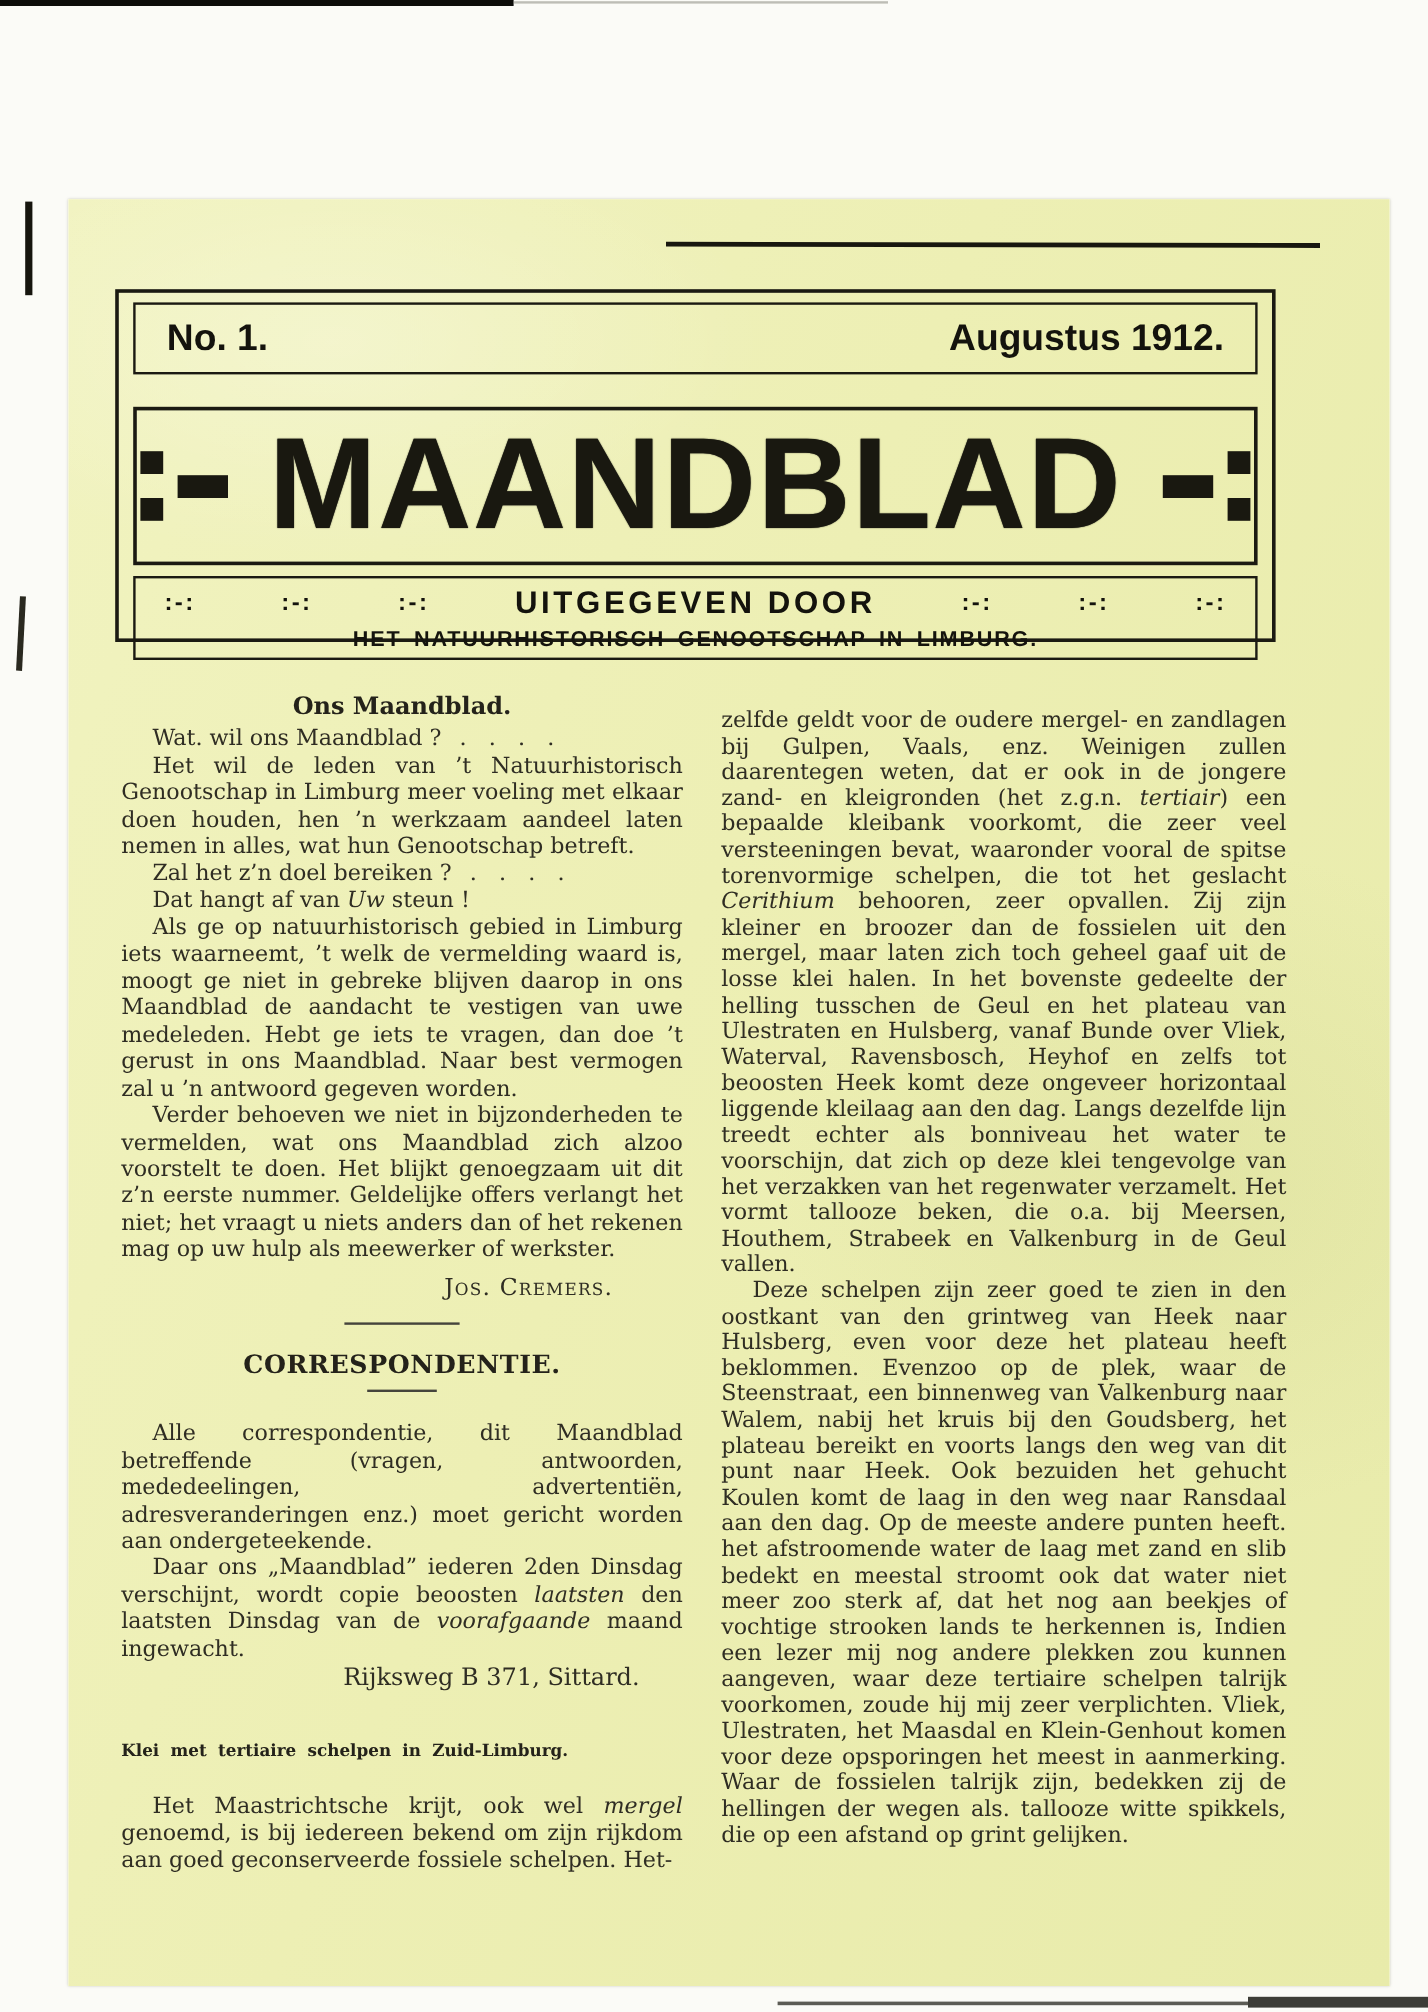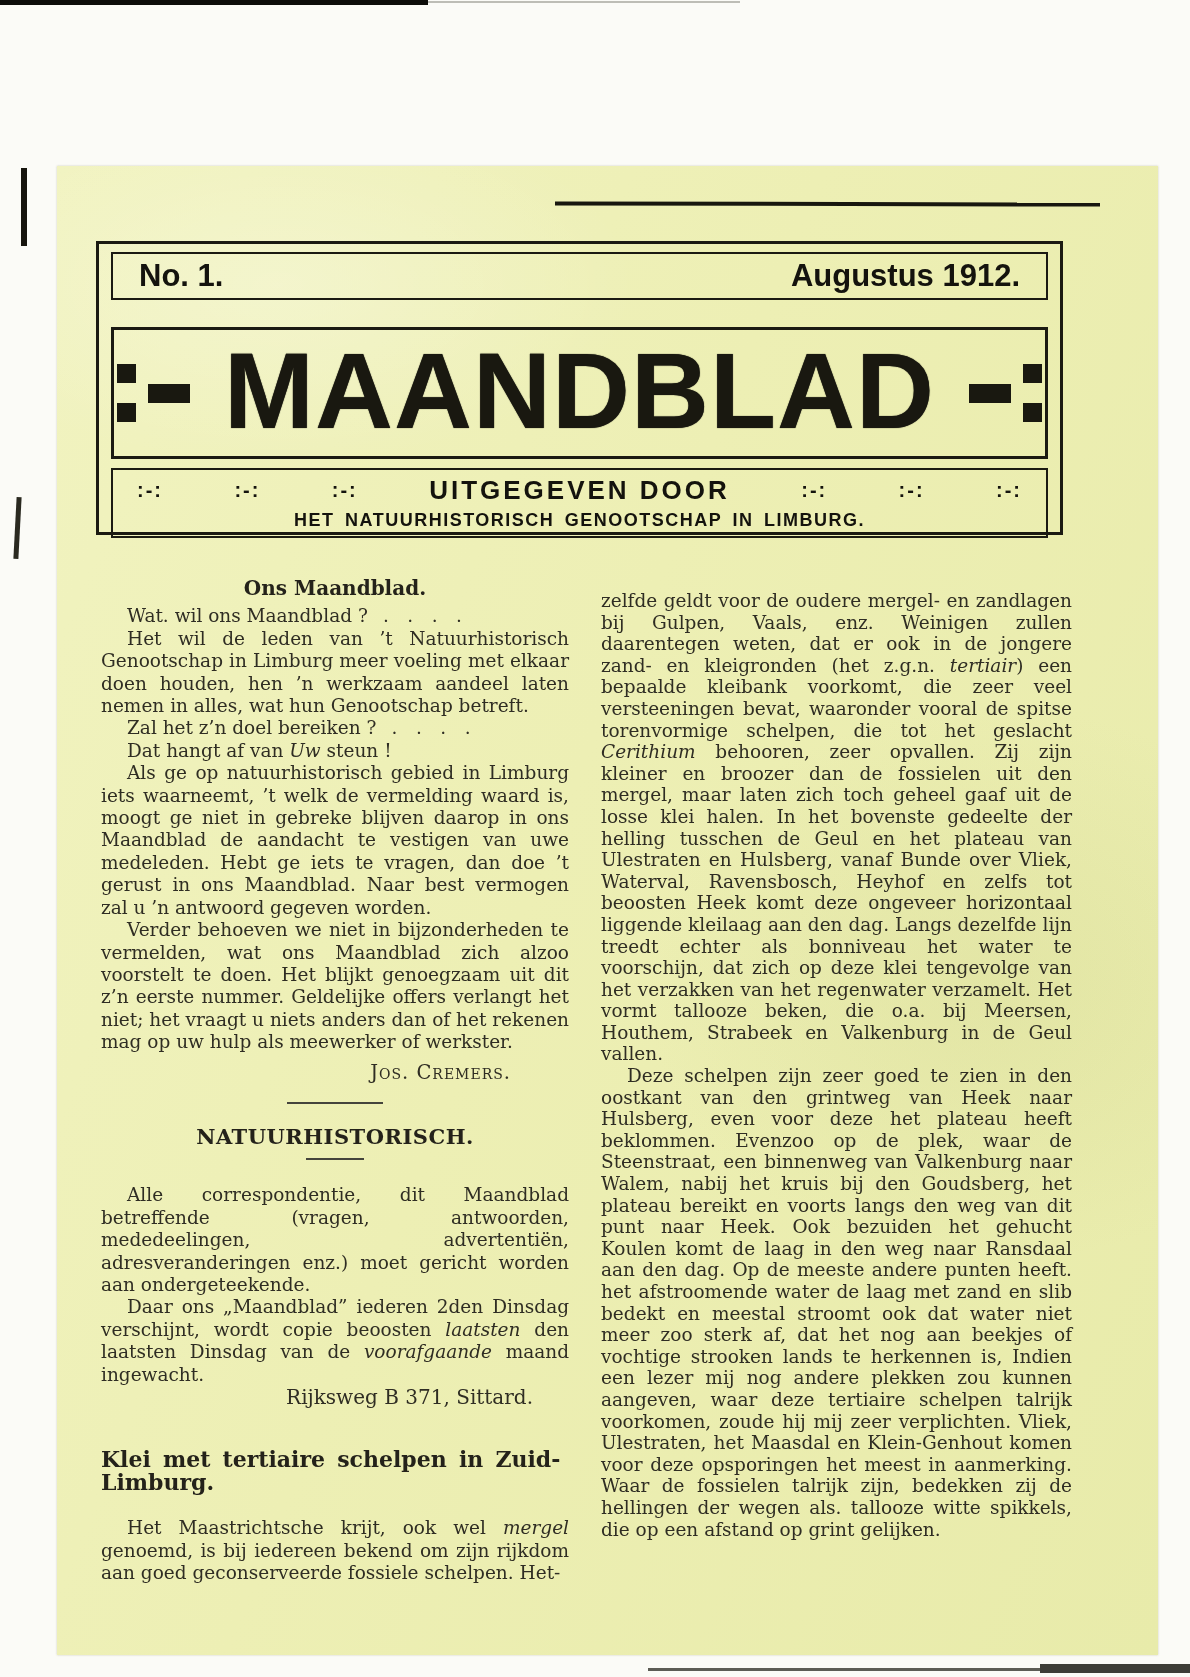--- a/index.html
+++ b/index.html
@@ -28,21 +28,21 @@
   }
   
   .rule-top-a { position:absolute; left:555px; top:202px; width:545px; height:4px; background:#18170f; transform:rotate(.12deg); }
   .header-box {
     position:absolute; left:96px; top:241px; width:967px; height:294px;
     border:3px solid #1b1a12;
     font-family:"Liberation Sans","DejaVu Sans",sans-serif;
     color:#14130d;
   }
   .issue-box {
-    margin:8px 12px 0; height:48px; border:2px solid #1b1a12;
+    margin:8px 12px 0; height:60px; border:2px solid #1b1a12;
     display:flex; justify-content:space-between; align-items:center;
     padding:0 26px; font-size:31px; font-weight:bold;
   }
   .mast-box {
     margin:27px 12px 0; height:132px; border:3px solid #1b1a12;
     display:flex; align-items:center; justify-content:center; gap:34px;
   }
   .mast-title {
     font-size:108px; line-height:1; font-weight:bold; letter-spacing:1px;
     color:#191810; text-shadow:0 0 1px #191810;
@@ -62,21 +62,21 @@
   .pub-line2 { text-align:center; font-size:18px; font-weight:bold; letter-spacing:1.5px; word-spacing:4px; }
   
   .col { position:absolute; color:#2f2d23; text-align:justify; }
   .col-left  { left:101px;  top:577px; width:468px; font-size:18.5px; line-height:22.4px; }
   .col-right { left:601px; top:590px; width:471px; font-size:18.5px; line-height:21.6px; }
   .blk-paragraph { text-indent:26px; }
   .blk-paragraph.noindent { text-indent:0; }
   .blk-heading { font-weight:bold; color:#24221a; }
   .h-center { text-align:center; font-size:20px; margin:0 0 6px; }
   .h-caps { font-size:21px; letter-spacing:.5px; margin-top:2px; }
-  .h-wide { text-align:left; font-size:22px; word-spacing:4.5px; margin:40px 0 24px; }
+  .h-wide { text-align:left; font-size:14px; word-spacing:4.5px; margin:40px 0 24px; }
   .blk-signature { text-align:right; font-size:19.5px; }
   .sig-cremers  { padding-right:58px; margin-top:8px; }
   .sig-address1 { padding-right:42px; margin-top:12px; font-size:20px; }
   .sig-address2 { padding-right:36px; font-size:20px; }
   .blk-rule { height:0; border-top:2px solid #45443c; }
   .rule-wide   { width:96px; margin:18px auto 22px; }
   .rule-narrow { width:58px; margin:10px auto 24px; }
   .blk-row { display:flex; justify-content:space-between; margin-top:14px; padding:0 12px 0 24px; font-size:19.5px; }
   .it { font-style:italic; }
   .sc { font-variant:small-caps; letter-spacing:1px;margin-left:40px; }
@@ -133,21 +133,21 @@
 <div class="col col-left">
     <div class="blk blk-heading h-center"><span>Ons Maandblad.</span></div>
     <div class="blk blk-paragraph"><span>Wat. wil ons Maandblad ?  .  .  .  .</span></div>
     <div class="blk blk-paragraph"><span>Het wil de leden van ’t Natuurhistorisch Genootschap in Limburg meer voeling met elkaar doen houden, hen ’n werkzaam aandeel laten nemen in alles, wat hun Genootschap betreft.</span></div>
     <div class="blk blk-paragraph"><span>Zal het z’n doel bereiken ?  .  .  .  .</span></div>
     <div class="blk blk-paragraph"><span>Dat hangt af van </span><span class="it">Uw</span><span> steun !</span></div>
     <div class="blk blk-paragraph"><span>Als ge op natuurhistorisch gebied in Limburg iets waarneemt, ’t welk de vermelding waard is, moogt ge niet in gebreke blijven daarop in ons Maandblad de aandacht te vestigen van uwe medeleden. Hebt ge iets te vragen, dan doe ’t gerust in ons Maandblad. Naar best vermogen zal u ’n antwoord gegeven worden.</span></div>
     <div class="blk blk-paragraph"><span>Verder behoeven we niet in bijzonderheden te vermelden, wat ons Maandblad zich alzoo voorstelt te doen. Het blijkt genoegzaam uit dit z’n eerste nummer. Geldelijke offers verlangt het niet; het vraagt u niets anders dan of het rekenen mag op uw hulp als meewerker of werkster.</span></div>
     <div class="blk blk-signature sig-cremers"><span class="sc">Jos. Cremers.</span></div>
     <div class="blk blk-rule rule-wide"></div>
-    <div class="blk blk-heading h-center h-caps"><span>NATUURHISTORISCH.</span></div>
+    <div class="blk blk-heading h-center h-caps"><span>CORRESPONDENTIE.</span></div>
     <div class="blk blk-rule rule-narrow"></div>
     <div class="blk blk-paragraph"><span>Alle correspondentie, dit Maandblad betreffende (vragen, antwoorden, mededeelingen, advertentiën, adresveranderingen enz.) moet gericht worden aan ondergeteekende.</span></div>
     <div class="blk blk-paragraph"><span>Daar ons „Maandblad” iederen 2den Dinsdag verschijnt, wordt copie beoosten </span><span class="it">laatsten</span><span> den laatsten Dinsdag van de </span><span class="it">voorafgaande</span><span> maand ingewacht.</span></div>
     <div class="blk blk-signature sig-address2"><span>Rijksweg B 371, Sittard.</span></div>
     <div class="blk blk-heading h-wide"><span>Klei met tertiaire schelpen in Zuid-Limburg.</span></div>
     <div class="blk blk-paragraph"><span>Het Maastrichtsche krijt, ook wel </span><span class="it">mergel</span><span> genoemd, is bij iedereen bekend om zijn rijkdom aan goed geconserveerde fossiele schelpen. Het-</span></div>
   </div>
 <div class="col col-right">
     <div class="blk blk-paragraph noindent"><span>zelfde geldt voor de oudere mergel- en zandlagen bij Gulpen, Vaals, enz.  Weinigen zullen daarentegen weten, dat er ook in de jongere zand- en kleigronden (het z.g.n. </span><span class="it">tertiair</span><span>) een bepaalde kleibank voorkomt, die zeer veel versteeningen bevat, waaronder vooral de spitse torenvormige schelpen, die tot het geslacht </span><span class="it">Cerithium</span><span> behooren, zeer opvallen.  Zij zijn kleiner en broozer dan de fossielen uit den mergel, maar laten zich toch geheel gaaf uit de losse klei halen.  In het bovenste gedeelte der helling tusschen de Geul en het plateau van Ulestraten en Hulsberg, vanaf Bunde over Vliek, Waterval, Ravensbosch, Heyhof en zelfs tot beoosten Heek komt deze ongeveer horizontaal liggende kleilaag aan den dag. Langs dezelfde lijn treedt echter als bonniveau het water te voorschijn, dat zich op deze klei tengevolge van het verzakken van het regenwater verzamelt.  Het vormt tallooze beken, die o.a. bij Meersen, Houthem, Strabeek en Valkenburg in de Geul vallen.</span></div>
     <div class="blk blk-paragraph"><span>Deze schelpen zijn zeer goed te zien in den oostkant van den grintweg van Heek naar Hulsberg, even voor deze het plateau heeft beklommen.  Evenzoo op de plek, waar de Steenstraat, een binnenweg van Valkenburg naar Walem, nabij het kruis bij den Goudsberg, het plateau bereikt en voorts langs den weg van dit punt naar Heek. Ook bezuiden het gehucht Koulen komt de laag in den weg naar Ransdaal aan den dag.  Op de meeste andere punten heeft. het afstroomende water de laag met zand en slib bedekt en meestal stroomt ook dat water niet meer zoo sterk af, dat het nog aan beekjes of vochtige strooken lands te herkennen is,  Indien een lezer mij nog andere plekken zou kunnen aangeven, waar deze tertiaire schelpen talrijk voorkomen, zoude hij mij zeer verplichten. Vliek, Ulestraten, het Maasdal en Klein-Genhout komen voor deze opsporingen het meest in aanmerking.  Waar de fossielen talrijk zijn, bedekken zij de hellingen der wegen als. tallooze witte spikkels, die op een afstand op grint gelijken.</span></div>

